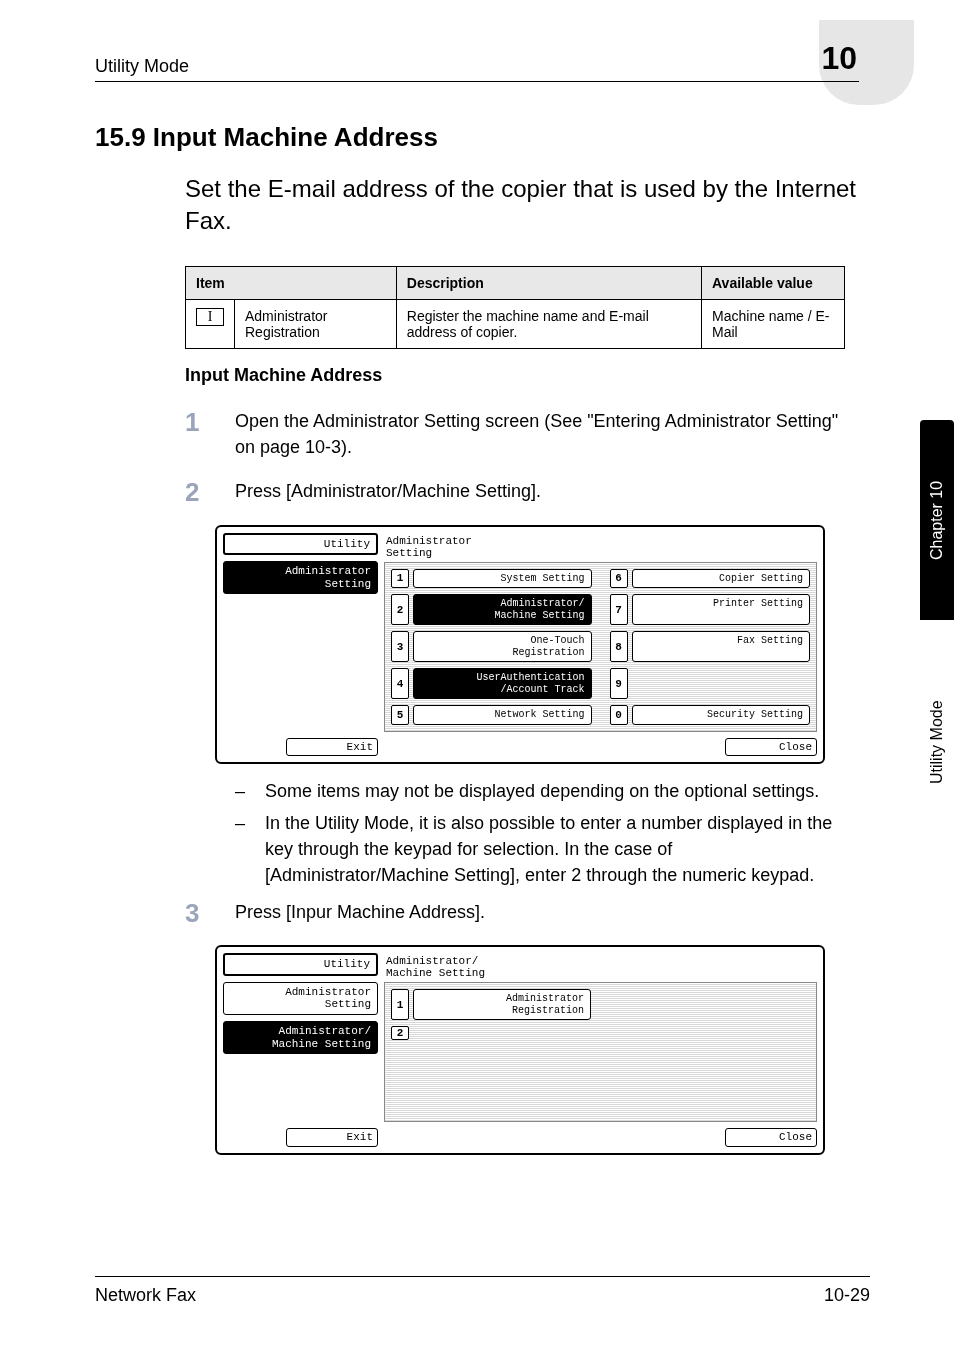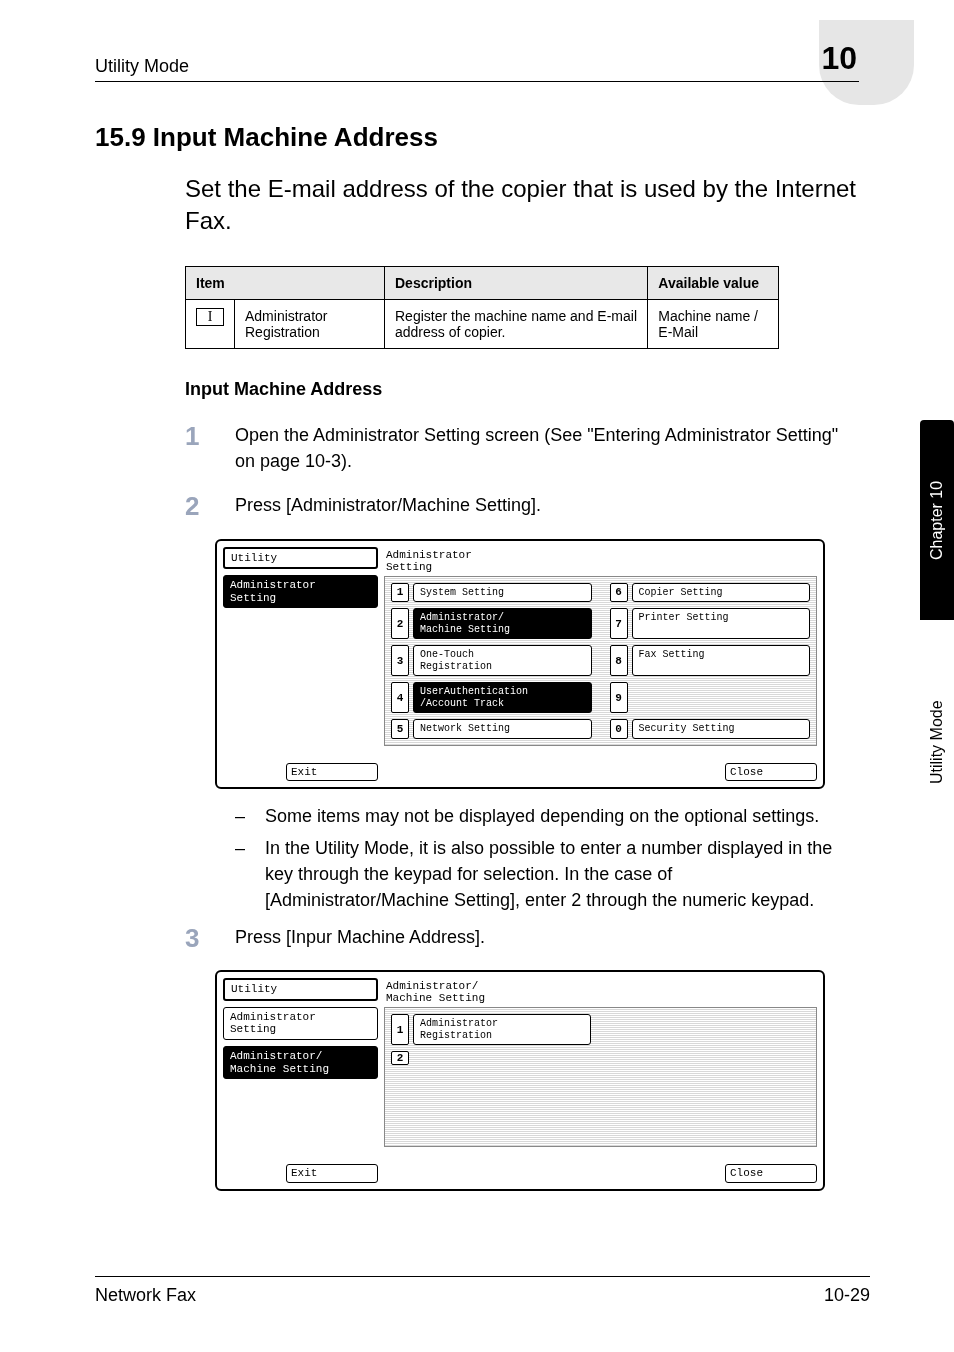--- a/index.html
+++ b/index.html
@@ -42,23 +42,23 @@
   }
   .intro {
     font-size: 24px;
     margin: 0 0 28px 90px;
     line-height: 1.35;
   }
   
   table.info {
     margin-left: 90px;
     border-collapse: collapse;
-    width: 594px;
+    width: 660px;
     font-size: 14px;
-    margin-bottom: 30px;
+    margin-bottom: 16px;
   }
   table.info th, table.info td {
     border: 1px solid #000;
     padding: 8px 10px;
     text-align: left;
     vertical-align: top;
   }
   table.info th { background: #e8e8e8; font-weight: bold; }
   .icon-cell { width: 40px; text-align: center; padding: 6px; }
   .icon-box {
@@ -108,21 +108,21 @@
     font-family: "Lucida Console", "Courier New", monospace;
     font-size: 11px;
   }
   .lcd-left { width: 155px; display: flex; flex-direction: column; gap: 6px; }
   .lcd-right { flex: 1; padding-left: 6px; display: flex; flex-direction: column; }
   .lbtn, .lcd-title-btn, .rbtn, .exit-btn, .close-btn {
     border: 1.5px solid #000;
     border-radius: 3px;
     padding: 3px 6px;
     background: #fff;
-    text-align: left;
+    text-align: right;
     line-height: 1.15;
     white-space: pre-line;
   }
   .lbtn.dark, .rbtn.dark { background: #000; color: #fff; }
   .lcd-title-btn { border: 2px solid #000; font-weight: normal; }
   .lcd-spacer { flex: 1; }
   .lcd-right-head { font-size: 11px; padding: 2px 0 3px 2px; white-space: pre-line; }
   .lcd-right-grid {
     background: repeating-linear-gradient(#fff, #fff 1px, #d8d8d8 1px, #d8d8d8 2px);
     border: 1.5px solid #888;
@@ -132,21 +132,21 @@
     gap: 6px 18px;
   }
   .lcd-right-grid.single { grid-template-columns: 1fr; }
   .gridrow { display: flex; gap: 4px; align-items: stretch; }
   .numbox {
     width: 18px; border: 1.5px solid #000; background: #fff;
     display: flex; align-items: center; justify-content: center;
     font-weight: bold; border-radius: 2px;
   }
   .rbtn { flex: 1; font-size: 10px; }
-  .lcd-bottom { display: flex; justify-content: space-between; margin-top: 17px; }
+  .lcd-bottom { display: flex; justify-content: space-between; margin-top: 6px; }
   .exit-btn, .close-btn { width: 92px; font-size: 11px; padding: 2px 4px; }
 
   
   .sidetab {
     position: absolute;
     right: 0; top: 420px;
     width: 34px; height: 440px;
     display: flex; flex-direction: column;
   }
   .sidetab .dark {

